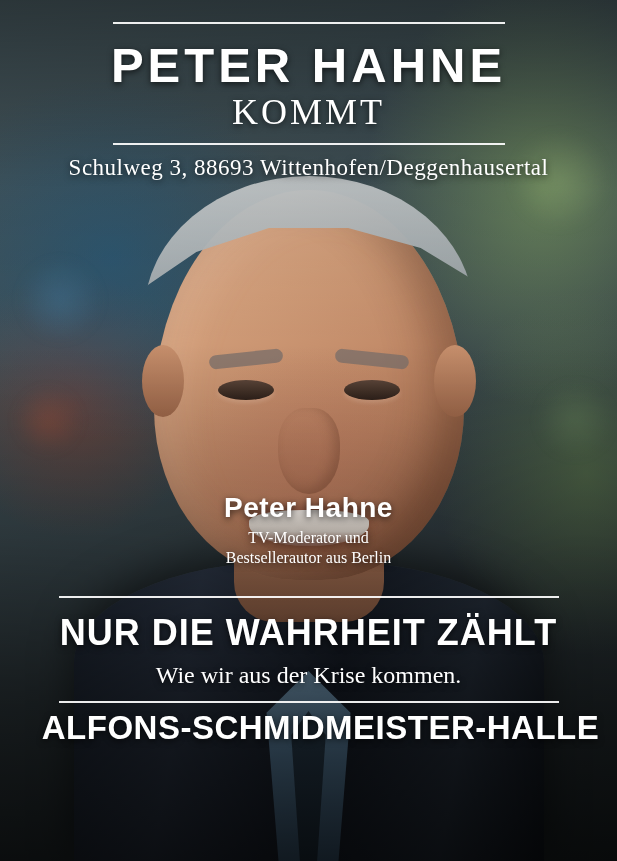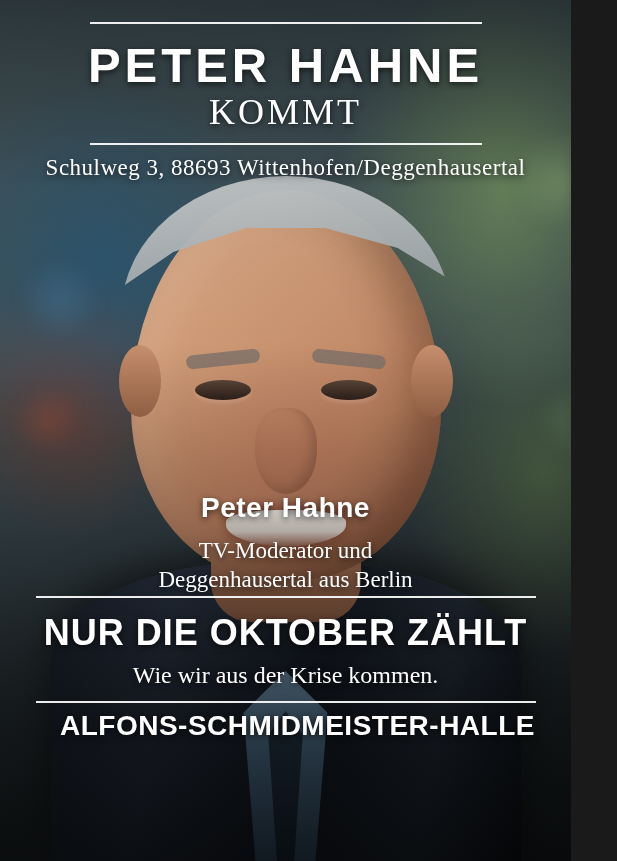--- a/index.html
+++ b/index.html
@@ -2,21 +2,21 @@
 <html><head>
 <meta charset="utf-8">
 <style>
   html, body {
     margin: 0;
     padding: 0;
     background: #1a1a1a;
   }
   .poster {
     position: relative;
-    width: 571px;
+    width: 617px;
     height: 861px;
     overflow: hidden;
     font-family: "Liberation Sans", sans-serif;
     background: #3c4a4a;
   }
 
   
   .bg {
     position: absolute;
     inset: 0;
@@ -217,23 +217,23 @@
   }
 
   .mid-block { position: absolute; top: 492px; left: 0; right: 0; }
   .speaker-name {
     font-size: 28px;
     font-weight: bold;
     letter-spacing: 0.5px;
   }
   .speaker-role {
     font-family: "Liberation Serif", serif;
-    font-size: 23px;
+    font-size: 16px;
     line-height: 1.28;
-    margin-top: 12px;
+    margin-top: 4px;
   }
 
   .lower-block { position: absolute; top: 596px; left: 0; right: 0; }
   .rule-mid { width: 500px; }
   .headline {
     font-size: 36px;
     font-weight: bold;
     letter-spacing: 1px;
     margin-top: 14px;
   }
@@ -243,21 +243,21 @@
     margin-top: 8px;
   }
   .rule-low { width: 500px; margin-top: 12px; }
   .datetime {
     font-size: 29px;
     font-weight: bold;
     letter-spacing: 1px;
     margin-top: 12px;
   }
   .venue {
-    font-size: 28px;
+    font-size: 33px;
     font-weight: bold;
     letter-spacing: 0.5px;
     margin-top: 6px;
     line-height: 1.18;
     margin-left: 24px;
   }
   .footer {
     position: absolute;
     left: 0; right: 0;
     bottom: 12px;
@@ -299,27 +299,27 @@
       <div class="name-main">PETER HAHNE</div>
       <div class="kommt">KOMMT</div>
       <div class="rule rule-under-kommt"></div>
       <div class="address">Schulweg 3, 88693 Wittenhofen/Deggenhausertal</div>
     </div>
 
     <div class="mid-block">
       <div class="speaker-name">Peter Hahne</div>
       <div class="speaker-role">
         <div>TV-Moderator und</div>
-        <div>Deggenhausertal aus Berlin</div>
+        <div>Bestsellerautor aus Berlin</div>
       </div>
     </div>
 
     <div class="lower-block">
       <div class="rule rule-mid"></div>
-      <div class="headline">NUR DIE OKTOBER ZÄHLT</div>
+      <div class="headline">NUR DIE WAHRHEIT ZÄHLT</div>
       <div class="subline">Wie wir aus der Krise kommen.</div>
       <div class="rule rule-low"></div>
       <div class="venue">
         <div>ALFONS-SCHMIDMEISTER-HALLE</div>
       </div>
     </div>
 
   </div>
 </div>
 

